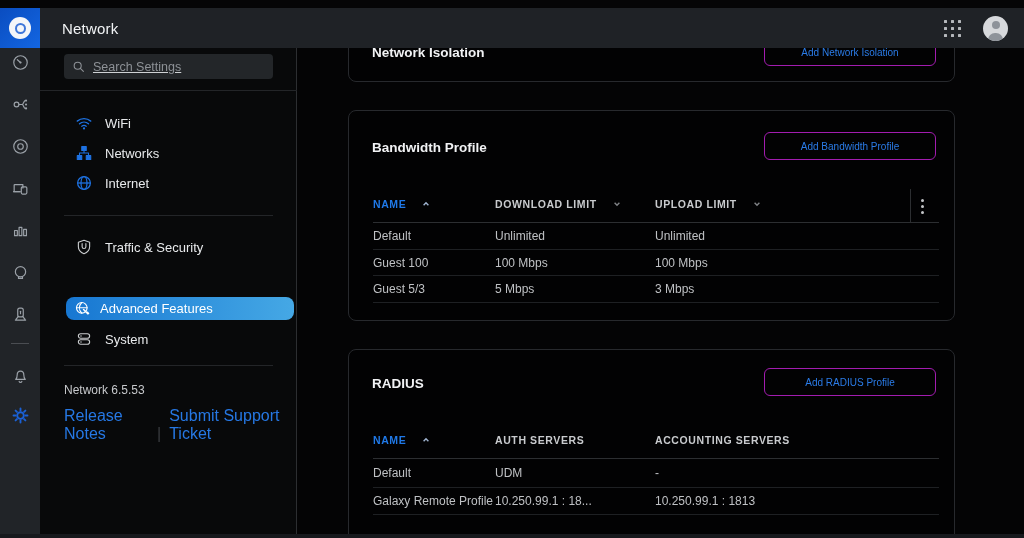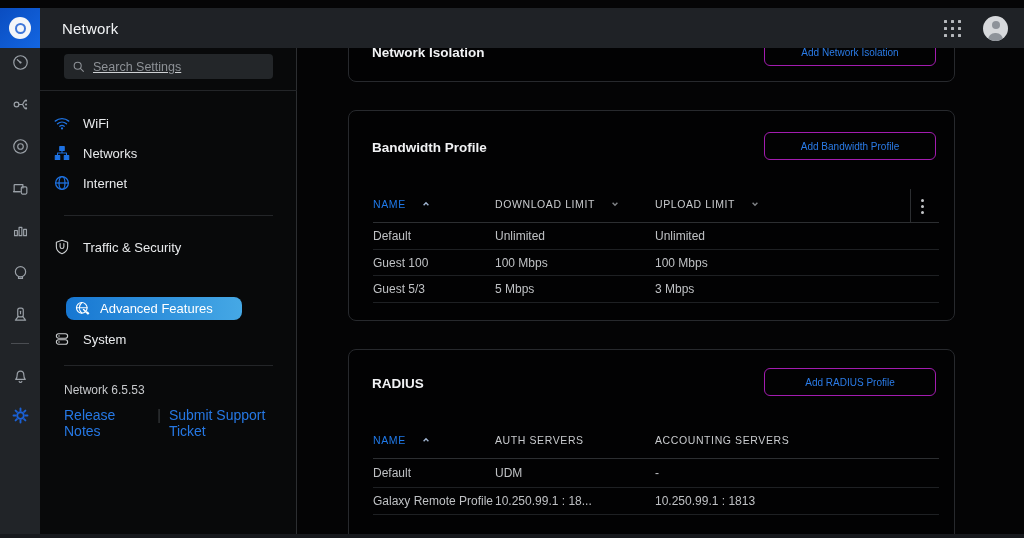--- a/index.html
+++ b/index.html
@@ -43,47 +43,47 @@
              background:#08090a; border-right:1px solid #2c2e31; z-index:3; }
   .search-box { position:absolute; left:24px; top:14px; width:209px; height:25px;
                 background:#232629; border-radius:4px; display:flex; align-items:center; padding:0 8px; }
   .search-box svg { width:13px; height:13px; color:#8d9196; flex:none; }
   .search-box input { background:transparent; border:none; outline:none; color:#cfd2d5;
                       font-size:12.5px; margin-left:8px; width:100%; font-family:"Liberation Sans",sans-serif;text-decoration:underline; }
   .search-box input::placeholder { color:#8d9196; }
   .side-div-full { position:absolute; left:0; width:257px; height:1px; background:#232528; }
   .side-div-inset { position:absolute; left:24px; width:209px; height:1px; background:#232528; }
   .menu-item { position:absolute; left:0; width:252px; height:30px; display:flex; align-items:center;
-               padding-left:12px; cursor:pointer; color:#e8eaec; font-size:13px; }
+               padding-left:34px; cursor:pointer; color:#e8eaec; font-size:13px; }
   .menu-item .mi-icon { width:20px; height:20px; display:flex; align-items:center; justify-content:center; margin-right:11px; }
   .menu-item .mi-icon svg { width:18px; height:18px; }
   .mi-blue { color:#1e72e2; }
   .mi-gray { color:#c9ccce; }
-  .menu-pill { position:absolute; left:26px; width:176px; height:23px; border-radius:8px;
+  .menu-pill { position:absolute; left:26px; width:228px; height:23px; border-radius:8px;
                background:linear-gradient(90deg,#1777d2,#45a8e5); display:flex; align-items:center;
                padding-left:7px; cursor:pointer; color:#fff; font-size:13px; }
   .menu-pill .mi-icon { width:18px; height:18px; margin-right:9px; color:#fff;
                         display:flex; align-items:center; justify-content:center; }
   .menu-pill .mi-icon svg { width:17px; height:17px; }
   .version { position:absolute; left:24px; top:343px; color:#c7c9cc; font-size:12px; }
-  .side-links { position:absolute; left:24px; top:367px; font-size:14px; display:flex; gap:8px; align-items:flex-start; }
+  .side-links { position:absolute; left:24px; top:367px; font-size:16px; display:flex; gap:8px; align-items:flex-end; }
   .side-links a { color:#2678e4; text-decoration:none; cursor:pointer; }
   .side-links .sep { color:#3a3d40; }
 
   
   .main { position:absolute; left:297px; top:40px; width:727px; height:494px;
           background:#040405; overflow:hidden; }
   .card { position:absolute; left:51px; width:607px; background:#020203;
           border:1px solid #27292d; border-radius:8px; }
   .card-title { position:absolute; left:23px; color:#f1f2f4; font-weight:bold; font-size:13.5px; }
   .blue-btn { position:absolute; right:18px; width:172px; height:28px; border:1px solid #a21caf;
               border-radius:6px; background:transparent; color:#2b7ce8; font-size:10px;
               font-family:"Liberation Sans",sans-serif; cursor:pointer; }
   .thead { position:absolute; left:24px; width:566px; display:flex; }
-  .th { font-size:10.5px; font-weight:normal; letter-spacing:.6px; color:#c9cbce;
+  .th { font-size:10.5px; font-weight:bold; letter-spacing:.6px; color:#c9cbce;
         display:flex; align-items:center; gap:16px; cursor:pointer; position:absolute; top:0; }
   .th.sorted { color:#2079e8; }
   .th svg { width:8px; height:8px; }
   .caret-up { color:#9fb3cf; }
   .caret-down { color:#808387; }
   .head-div { position:absolute; left:24px; width:566px; height:1px; background:#2c2e31; }
   .vdiv { position:absolute; width:1px; background:#2c2e31; }
   .kebab { position:absolute; display:flex; flex-direction:column; gap:3px; cursor:pointer; padding:2px; }
   .kebab i { width:3px; height:3px; border-radius:50%; background:#c3c5c8; }
   .trow { position:absolute; left:24px; width:566px; border-bottom:1px solid #1e2023; cursor:pointer; }

